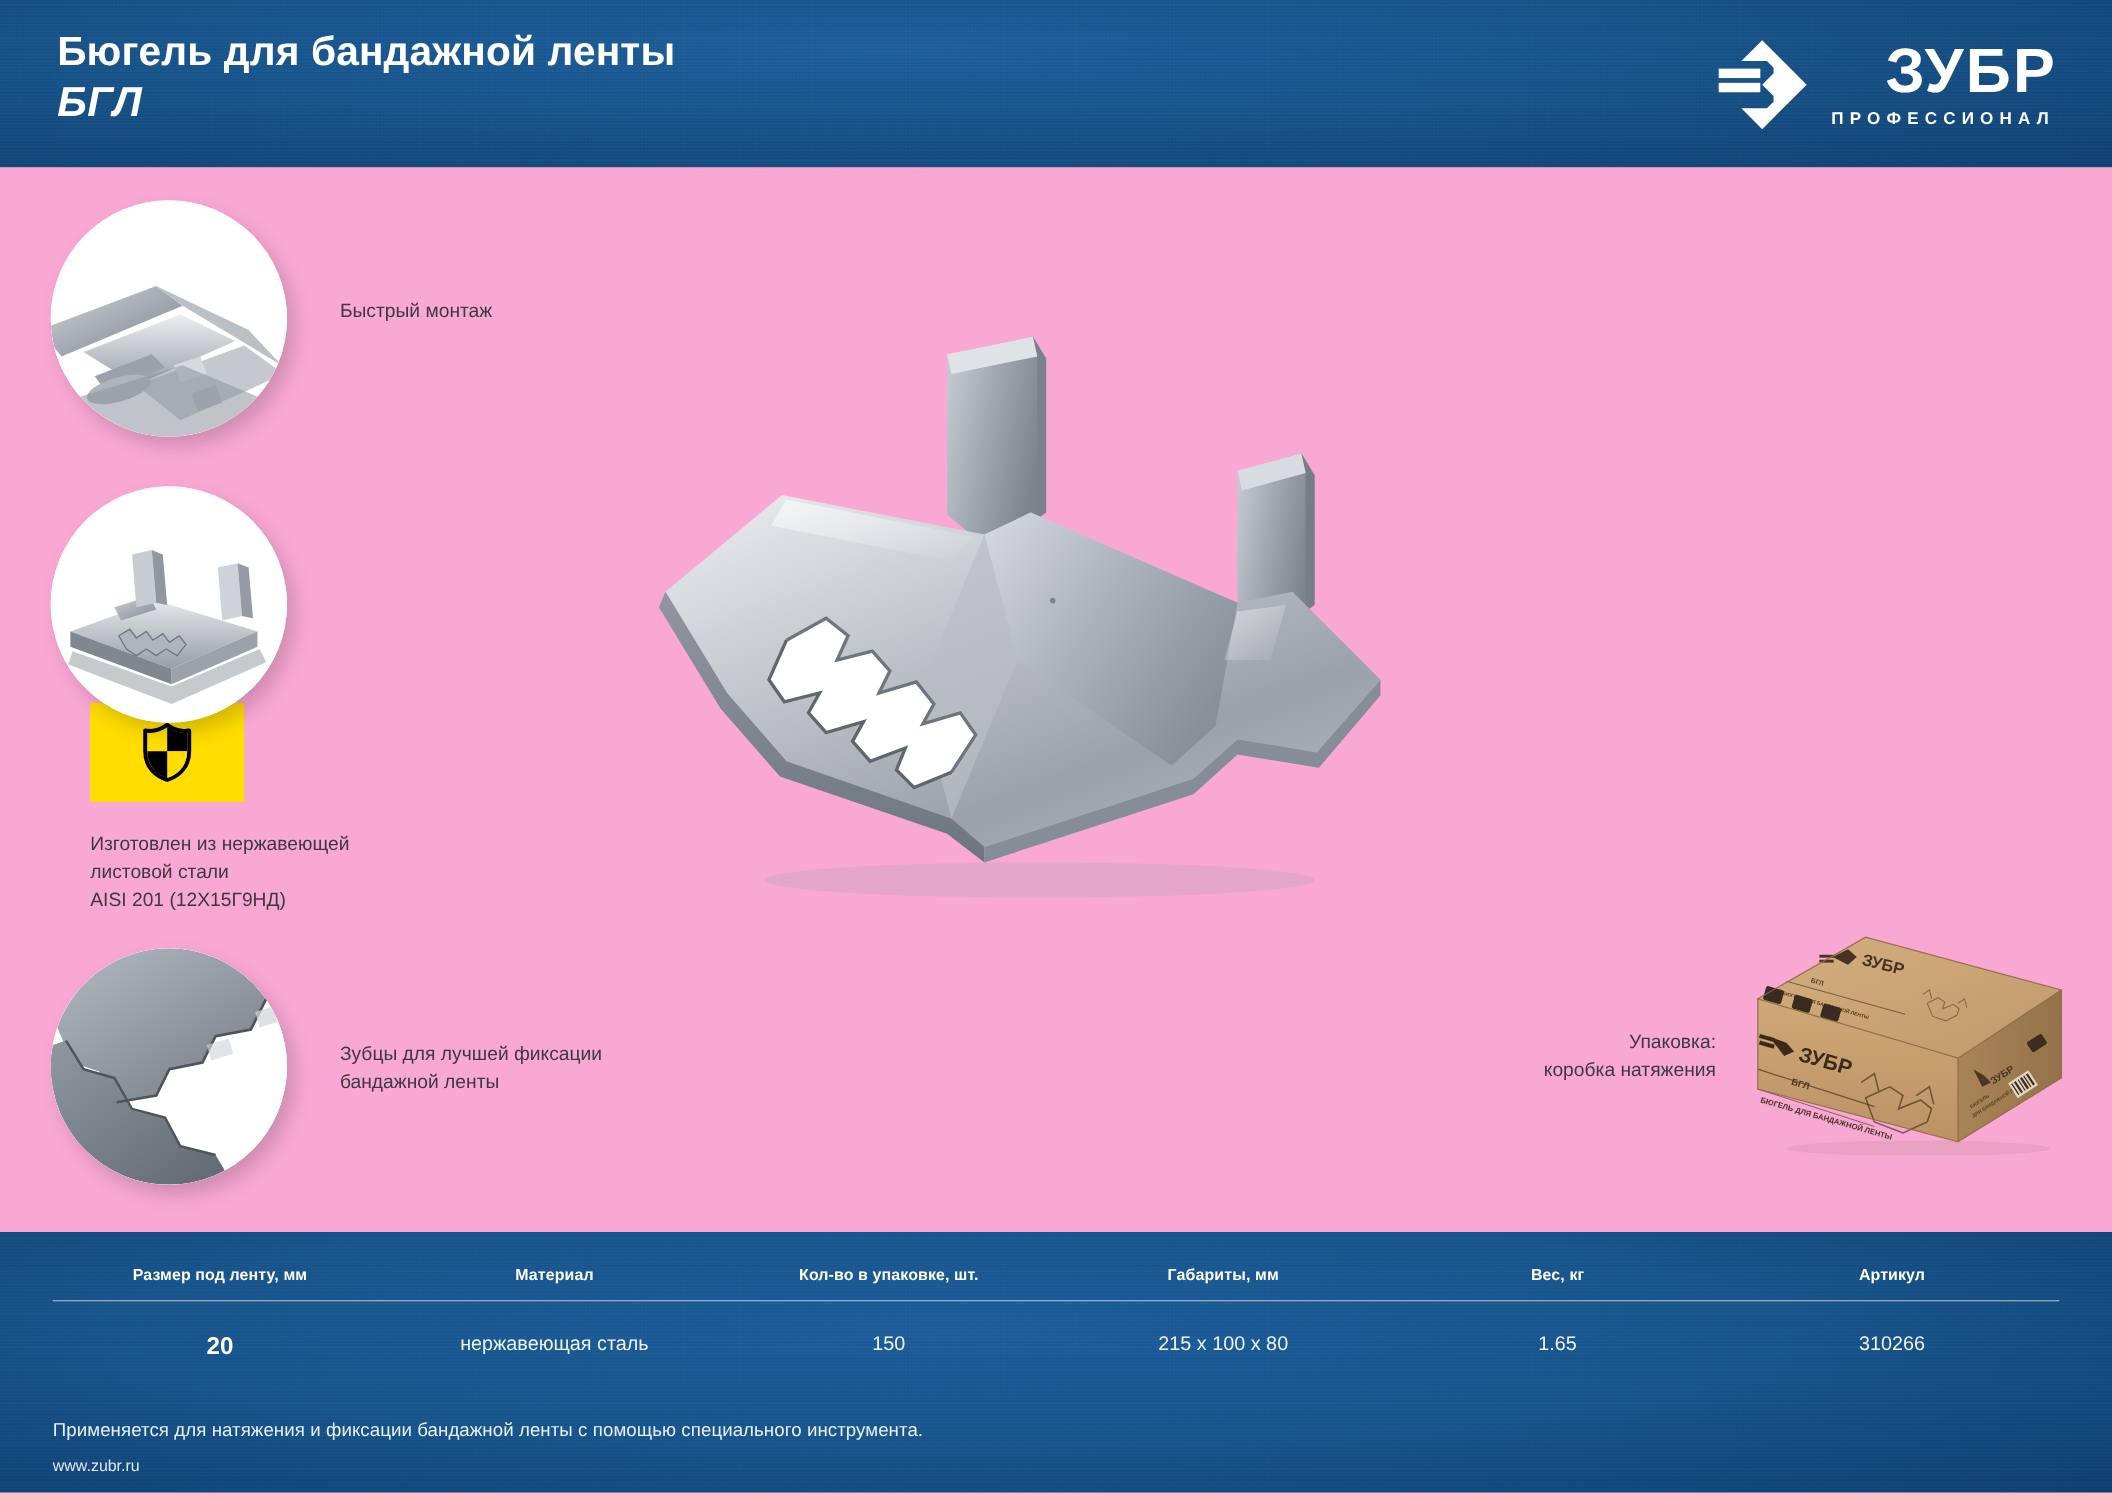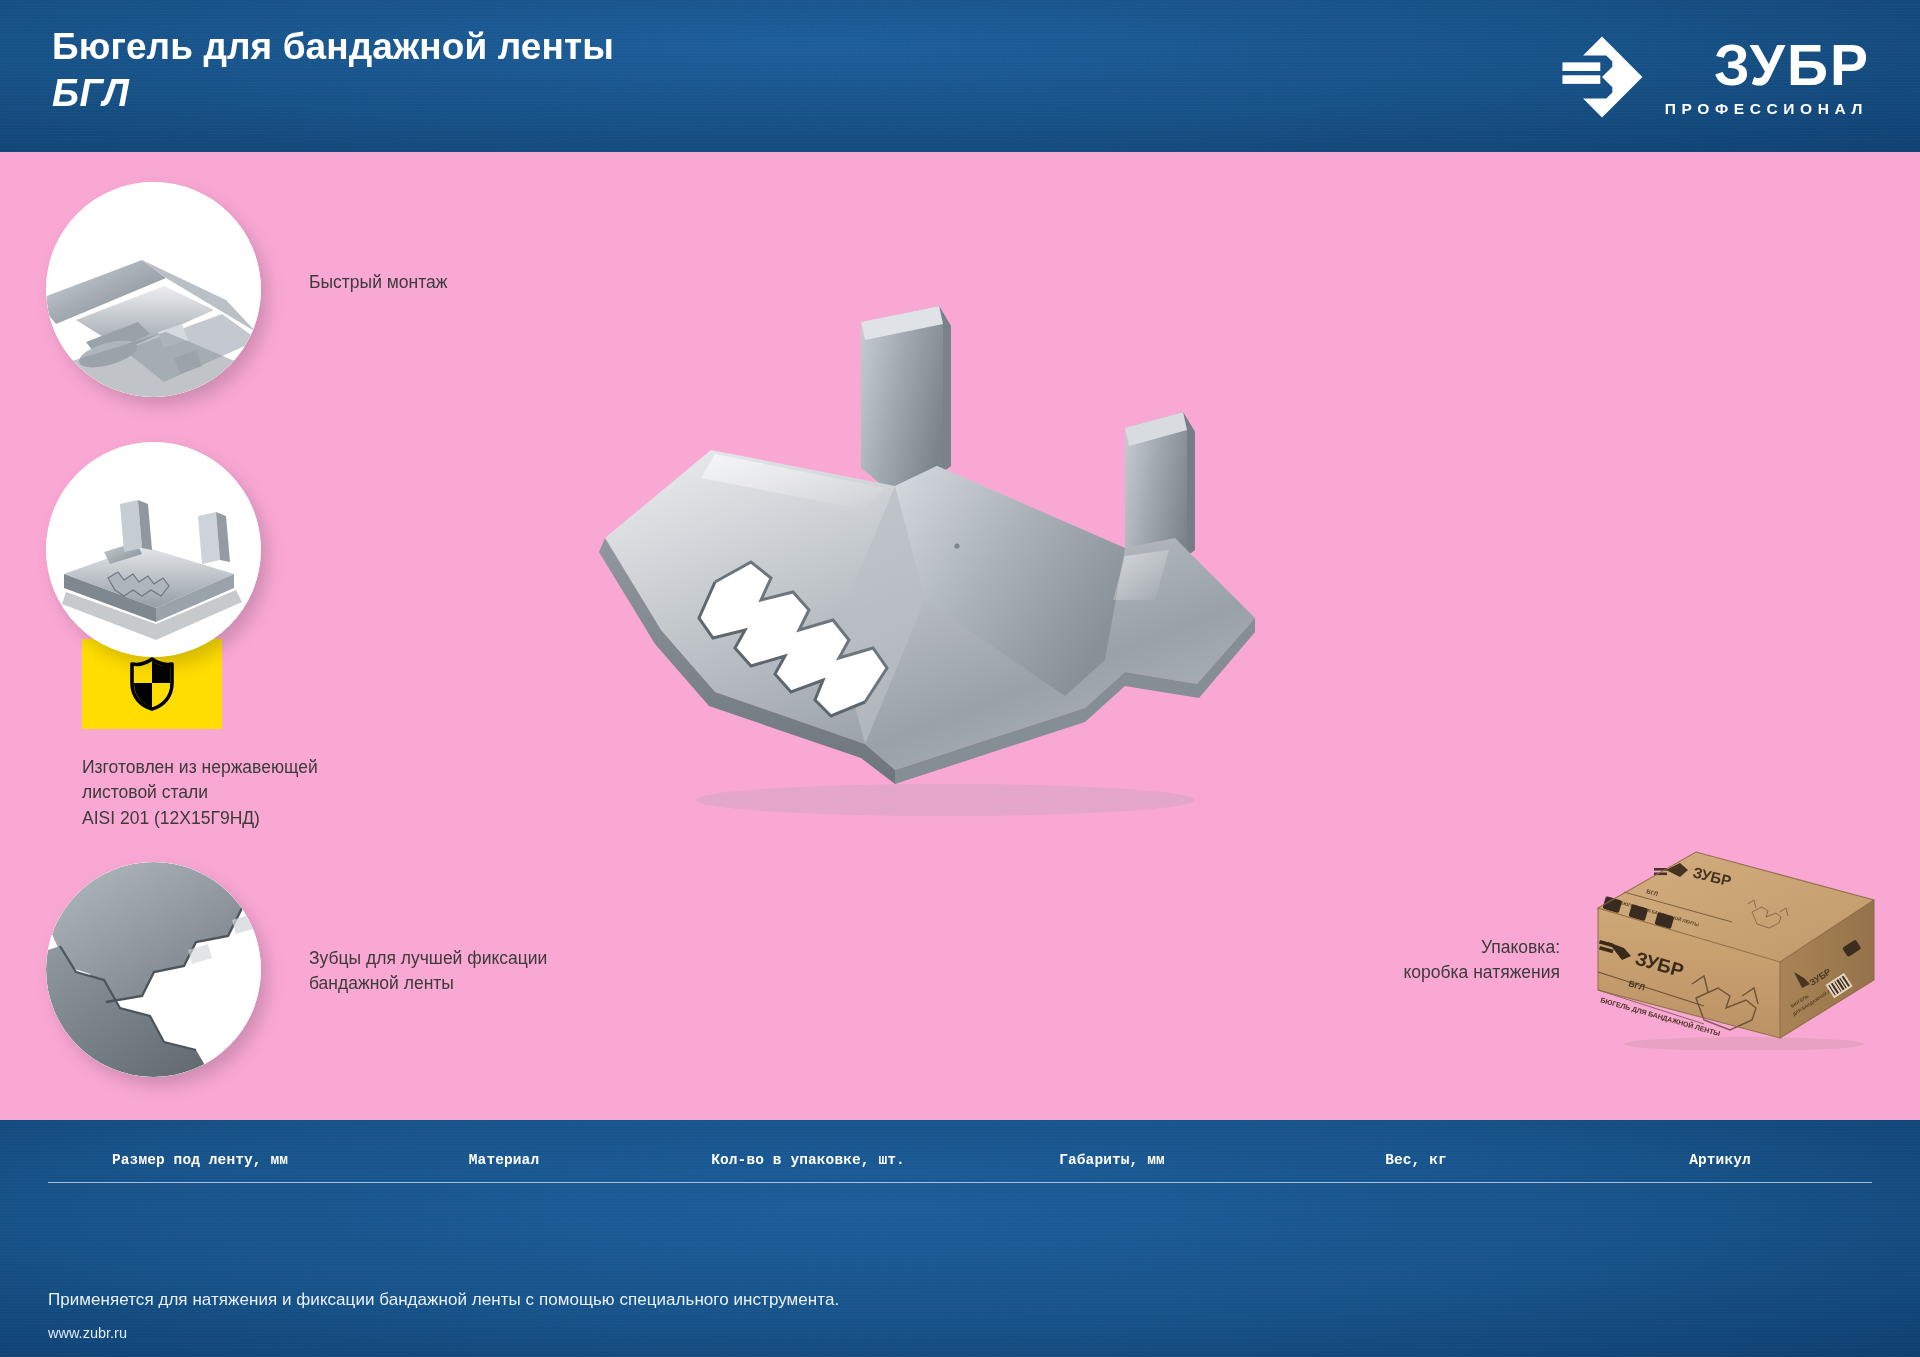--- a/index.html
+++ b/index.html
@@ -95,21 +95,21 @@
     content:""; position:absolute; inset:0;
     background-image:
       repeating-linear-gradient(0deg, rgba(255,255,255,.02) 0 1px, transparent 1px 3px),
       repeating-linear-gradient(90deg, rgba(0,0,0,.02) 0 1px, transparent 1px 3px);
     pointer-events:none;
   }
   .spec-table { position:absolute; left:48px; top:32px; width:1824px; z-index:2; }
   .spec-row { display:flex; }
   .spec-row.head { padding-bottom:14px; }
   .spec-cell { flex:1 1 0; text-align:center; color:#fff; }
-  .spec-head-cell { font-size:14.5px; font-weight:bold; letter-spacing:.1px;font-family:Liberation Mono, monospace; }
+  .spec-head-cell { font-size:14.5px; font-weight:bold; letter-spacing:.1px; }
   .spec-rule { height:1px; background:rgba(255,255,255,.62); width:100%; }
   .spec-row.body { padding-top:28px; }
   .spec-val { font-size:18px; color:#eef4fa; font-weight:normal; }
   .spec-val.strong { font-size:22px; font-weight:bold; color:#fff; }
 
   .footer-note {
     position:absolute; left:48px; top:170px; z-index:2;
     color:#e9f1f8; font-size:17px; letter-spacing:.05px;
   }
   .footer-url {
@@ -415,19 +415,27 @@
         <div class="spec-cell spec-head-cell">Размер под ленту, мм</div>
         <div class="spec-cell spec-head-cell">Материал</div>
         <div class="spec-cell spec-head-cell">Кол-во в упаковке, шт.</div>
         <div class="spec-cell spec-head-cell">Габариты, мм</div>
         <div class="spec-cell spec-head-cell">Вес, кг</div>
         <div class="spec-cell spec-head-cell">Артикул</div>
       </div>
 
       <div class="spec-rule"></div>
 
+      <div class="spec-row body">
+        <div class="spec-cell spec-val strong">20</div>
+        <div class="spec-cell spec-val">нержавеющая сталь</div>
+        <div class="spec-cell spec-val">150</div>
+        <div class="spec-cell spec-val">215 x 100 x 80</div>
+        <div class="spec-cell spec-val">1.65</div>
+        <div class="spec-cell spec-val">310266</div>
+      </div>
     </div>
 
     <div class="footer-note">Применяется для натяжения и фиксации бандажной ленты с помощью специального инструмента.</div>
     <div class="footer-url">www.zubr.ru</div>
   </div>
 
 </div>
 
 </body></html>

